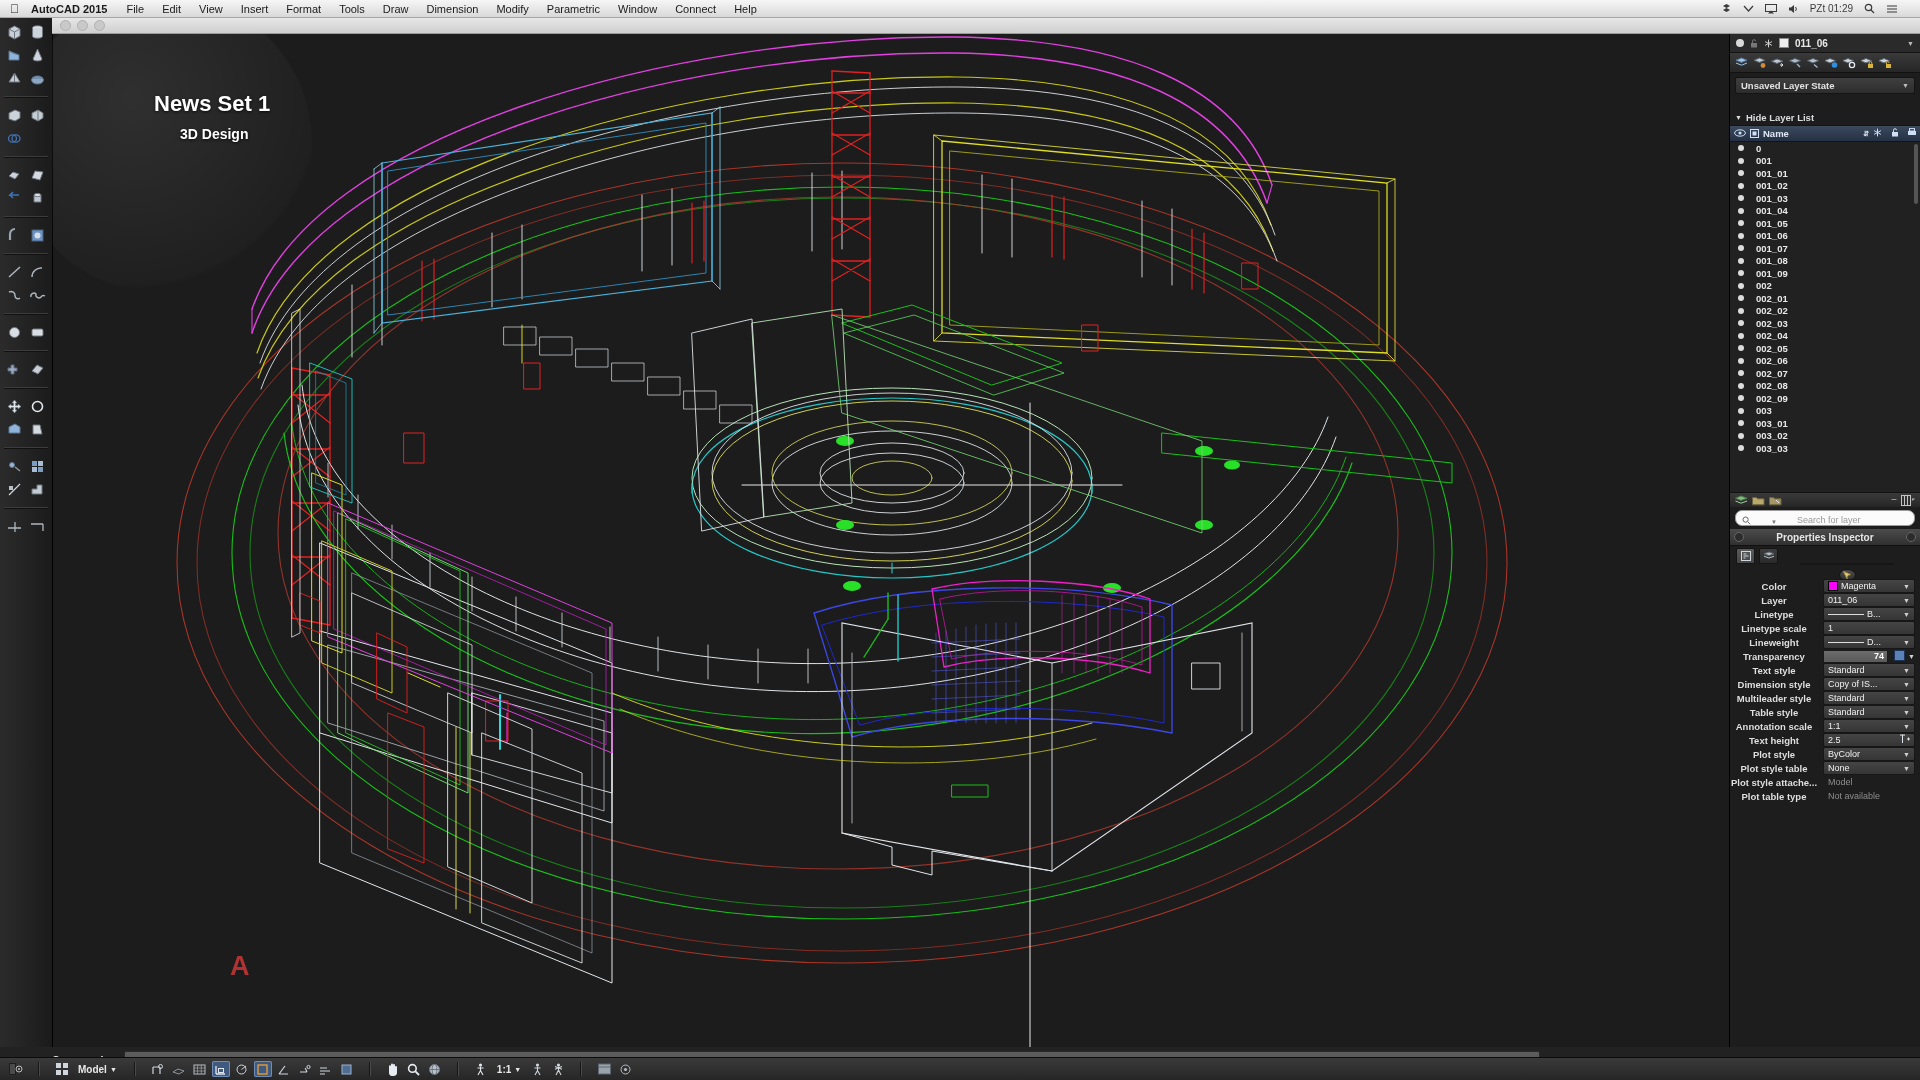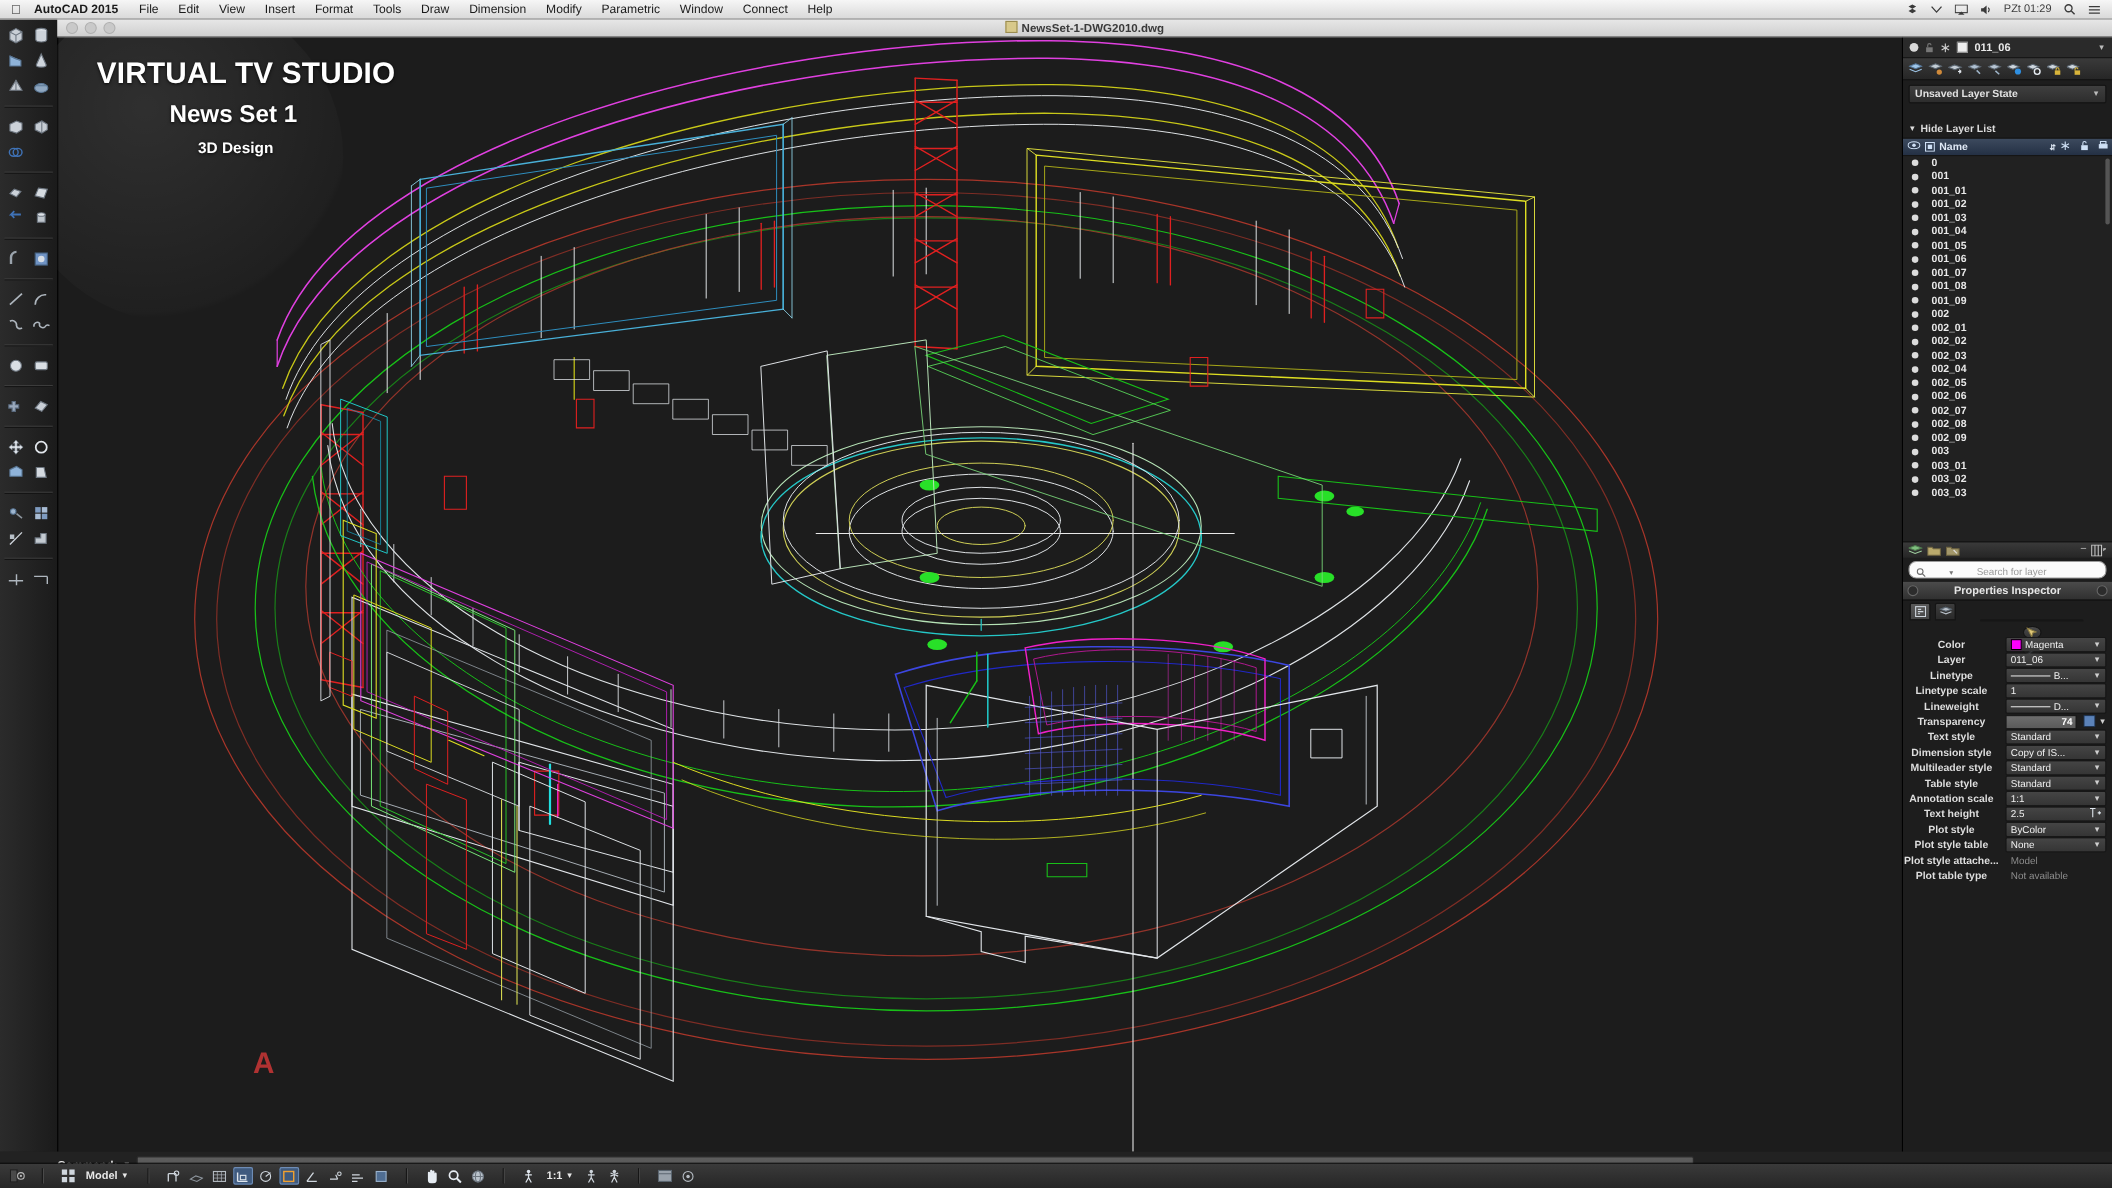--- a/index.html
+++ b/index.html
@@ -7,21 +7,21 @@
   #app{position:relative;width:1920px;height:1080px;background:#1e1e1e;}
 
   
   .macbar{position:absolute;left:0;top:0;width:1920px;height:17px;
     background:linear-gradient(#f6f6f6,#d9d9d9);border-bottom:1px solid #a8a8a8;
     display:flex;align-items:center;font-size:11px;color:#1a1a1a;z-index:60;}
   .macbar .apple{padding:0 12px 0 10px;font-size:12px;line-height:1;}
   .macbar .appname{font-weight:bold;padding:0 10px 0 0;}
   .macbar .mi{padding:0 9px;white-space:nowrap;}
   .macbar .spacer{flex:1;}
-  .macbar .right{display:flex;align-items:center;gap:11px;padding-right:10px;}
+  .macbar .right{display:flex;align-items:center;gap:11px;padding-right:22px;}
   .macbar .right span{font-size:10px;opacity:.85;}
 
   
   .winchrome{position:absolute;left:52px;top:17px;width:1868px;height:16px;
     background:linear-gradient(#e8e8e8,#cfcfcf);border-bottom:1px solid #9b9b9b;z-index:50;
     display:flex;align-items:center;}
   .traffic{display:flex;gap:6px;padding-left:8px;}
   .traffic i{width:9px;height:9px;border-radius:50%;background:#c9c9c9;border:1px solid #b0b0b0;display:block;}
   .doctitle{position:absolute;left:0;right:0;text-align:center;font-size:10.5px;color:#3a3a3a;font-weight:bold;}
   .doctitle .dicon{display:inline-block;width:9px;height:9px;background:#d8c98a;border:1px solid #9a8c50;
@@ -176,23 +176,20 @@
       </svg>
     </div>
   </div>
 
   <div class="winchrome">
     <div class="traffic">
       <i></i>
       <i></i>
       <i></i>
     </div>
-    <div class="doctitle">
-      <span class="dicon"></span><span>NewsSet-1-DWG2010.dwg</span>
-    </div>
   </div>
 
   <div class="lefttools">
     <div class="tgrid">
       <div class="tool">
           <svg width="17" height="17" viewBox="0 0 17 17">
             <path d="M3 5 L8.5 2 L14 5 L14 12 L8.5 15 L3 12 Z" fill="#c9cfd6" stroke="#6d7680"></path>
             <path d="M3 5 L8.5 8 L14 5 M8.5 8 L8.5 15" fill="none" stroke="#6d7680"></path>
           </svg>
         </div>
@@ -620,21 +617,20 @@
             <path d="M488 304 h32 v18 h-32 z"></path>
           <path d="M452 294 h32 v18 h-32 z"></path>
         </g>
       </g>
 
       <text x="178" y="942" font-family="Liberation Sans, sans-serif" font-size="27" font-weight="bold" fill="#b03232">A</text>
     </svg>
 
     <div class="overlay">
       <div class="ovcircle"></div>
-      <div class="ovt1">VIRTUAL TV STUDIO</div>
       <div class="ovt2">News Set 1</div>
       <div class="ovt3">3D Design</div>
     </div>
   </div>
 
   <div class="rightdock">
 
     <div class="panelhdr">
       <span class="knob l"></span>
       <span class="t">Layers</span>

